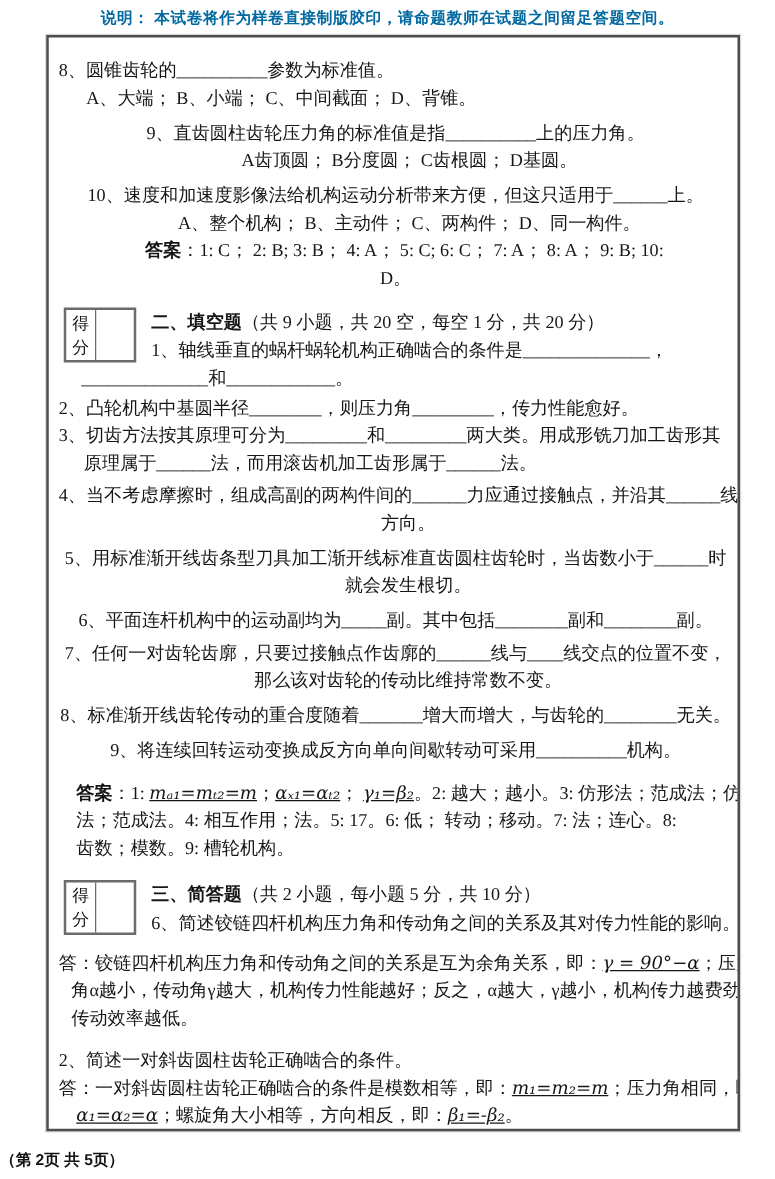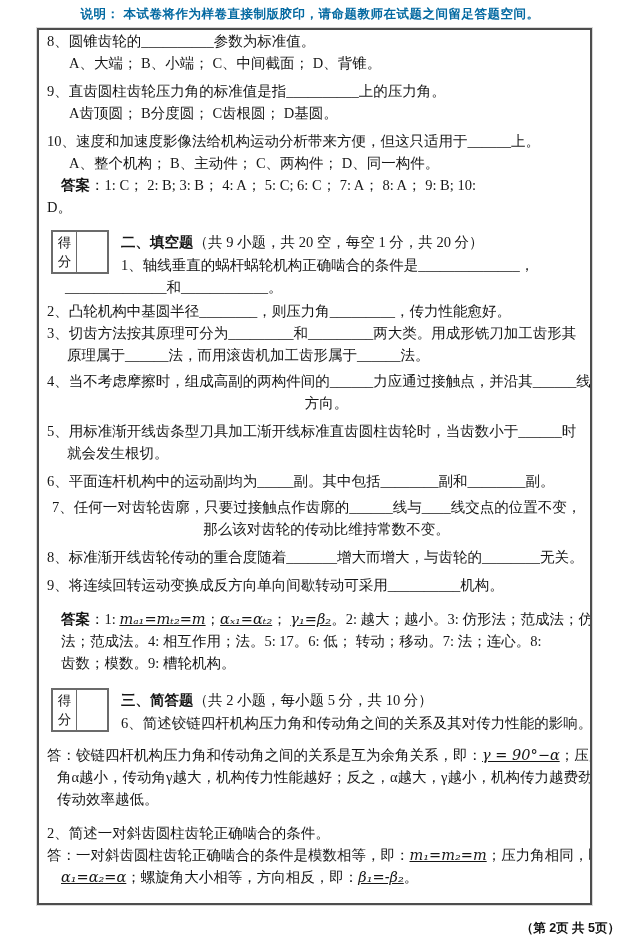--- a/index.html
+++ b/index.html
@@ -9,48 +9,48 @@
     font-size:14.5px;color:#161616;overflow:hidden;
   }
   .header-note{
     position:absolute;top:6px;left:0;width:100%;text-align:center;
     font-family:"Liberation Sans","DejaVu Sans",sans-serif;
     font-weight:bold;font-size:12.5px;letter-spacing:0.5px;color:#0369a1;
   }
   .exam-box{
     position:absolute;left:37px;top:28px;width:555px;height:877px;
     border:2px solid #4d4d4d;box-sizing:border-box;
-    padding:0 4px 0 8px;overflow:hidden;
+    padding:16px 4px 0 8px;overflow:hidden;
     box-shadow:0 0 0 1px #d9d9d9;
   }
   .line{line-height:22px;white-space:nowrap;}
   .opt{padding-left:22px;}
   .ind20{padding-left:20px;}
   .ind14{padding-left:14px;}
   .ind10{padding-left:10px;}
-  .mt2{margin-top:2px;}.mt4{margin-top:4px;text-align:center;}.mt6{margin-top:6px;}.mt10{margin-top:10px;}.mt12{margin-top:12px;}
+  .mt2{margin-top:2px;}.mt4{margin-top:4px;text-align:center;}.mt6{margin-top:6px;text-align:center;}.mt10{margin-top:10px;}.mt12{margin-top:12px;}
   .mt14{margin-top:14px;}
   .seg-b{font-weight:bold;}
   .seg-i{font-style:italic;font-family:"DejaVu Serif","Liberation Serif",serif;text-decoration:underline;}
   .sec-header{display:flex;align-items:flex-start;}
   .score-box{
     width:58px;height:44px;border:2px solid #6b6b6b;box-sizing:border-box;
     display:flex;flex:none;margin-left:4px;background:#fff;
   }
   .score-left{
     width:24px;border-right:1px solid #6b6b6b;box-sizing:border-box;
     display:flex;flex-direction:column;justify-content:space-between;
     align-items:center;font-size:13.5px;line-height:19px;padding:1px 0;
   }
   .score-right{flex:1;}
   .sec-right{margin-left:12px;flex:1;}
   .sec-title{line-height:24px;}
   .fill-q1b{margin-left:18px;}
   .footer{
-    position:absolute;top:920px;left:0;width:100%;text-align:right;
+    position:absolute;top:920px;left:0;width:100%;text-align:left;
     font-family:"Liberation Sans","DejaVu Sans",sans-serif;
     font-weight:bold;font-size:12.5px;color:#111;
   }
 </style>
 </head>
 <body>
 
 <div class="header-note">说明：  本试卷将作为样卷直接制版胶印，请命题教师在试题之间留足答题空间。</div>
 
 <div class="exam-box">

